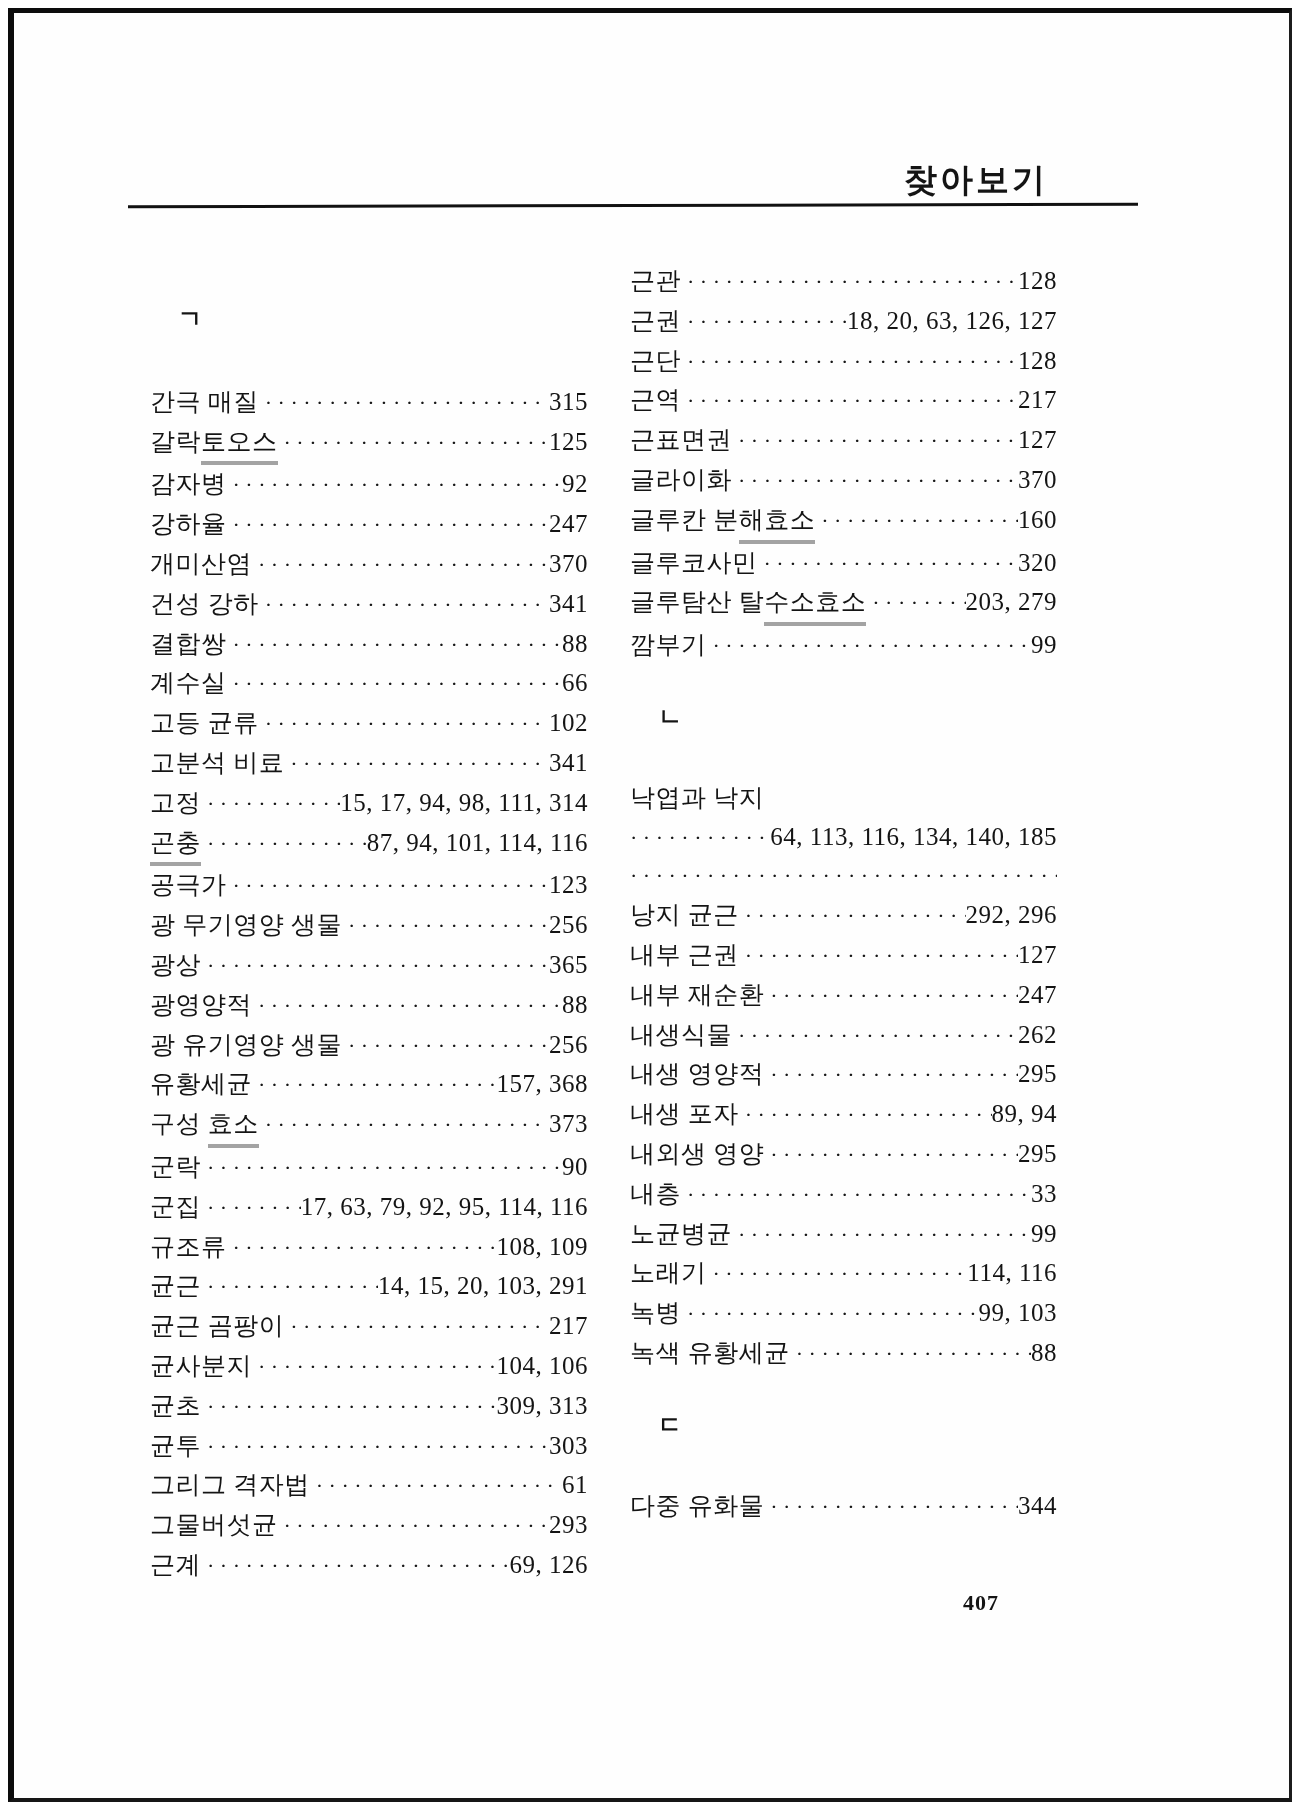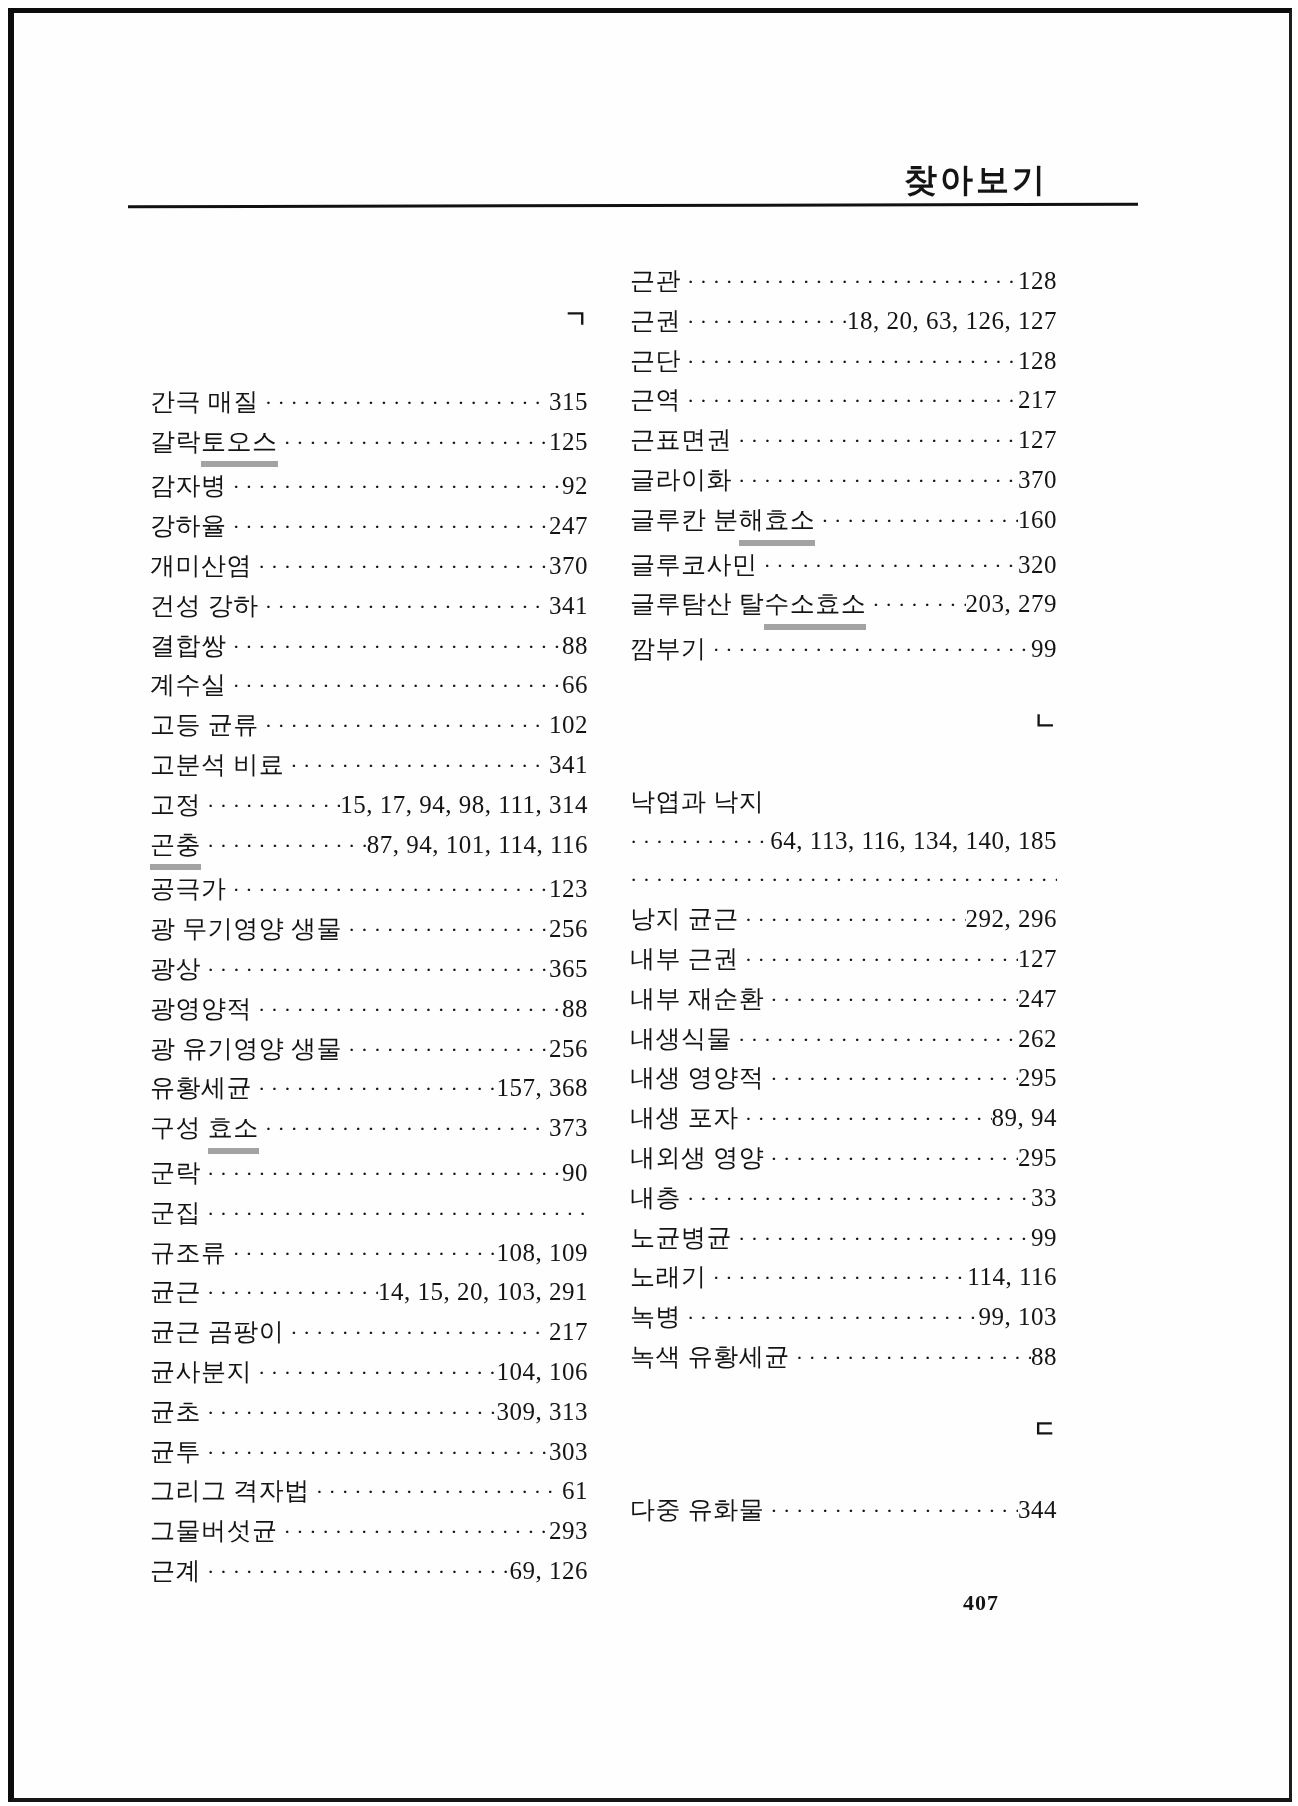--- a/index.html
+++ b/index.html
@@ -23,30 +23,30 @@
     position:absolute; top:158px; right:250px;
     font-family:"Liberation Sans","DejaVu Sans",sans-serif;
     font-size:33px; font-weight:700; letter-spacing:3px;
   }
   .header-rule {
     position:absolute; left:128px; top:204px; width:1010px; height:3px;
     background:#111; transform:rotate(-0.15deg);
   }
   .col {
     position:absolute;
-    font-size:25px; line-height:38.8px;text-align:right;
+    font-size:25px; line-height:38.8px;
   }
   .col-left  { left:150px; top:300px; width:438px; }
   .col-right { left:630px; top:262px; width:427px; }
   .section-header { padding-left:28px; font-size:24px; font-weight:600; }
   .col-left  .section-header { margin-bottom:44px; }
   .col-right .section-header { margin-top:32px; margin-bottom:42px; }
   .entry { display:flex; align-items:baseline; }
   .term, .term-u { white-space:pre; letter-spacing:0.5px; }
-  .term-u { border-bottom:6px solid #a3a3a3; }
+  .term-u { border-bottom:4px solid #a3a3a3; }
   .leader {
     flex:1 1 auto; overflow:hidden; white-space:nowrap;
     font-size:22px; letter-spacing:5.5px;
     padding-left:6px; padding-right:2px; color:#161616;
   }
   .cont .leader { padding-left:0; }
   .pages { white-space:nowrap; letter-spacing:0.5px; }
   .page-number {
     position:absolute; left:963px; top:1590px;
     font-size:22px; font-weight:700; letter-spacing:1px;
@@ -160,20 +160,21 @@
       <span class="pages">373</span>
     </div>
     <div class="entry">
       <span class="term">군락</span>
       <span class="leader">················································································</span>
       <span class="pages">90</span>
     </div>
     <div class="entry">
       <span class="term">군집</span>
       <span class="leader">················································································</span>
+      <span class="pages">17, 63, 79, 92, 95, 114, 116</span>
     </div>
     <div class="entry">
       <span class="term">규조류</span>
       <span class="leader">················································································</span>
       <span class="pages">108, 109</span>
     </div>
     <div class="entry">
       <span class="term">균근</span>
       <span class="leader">················································································</span>
       <span class="pages">14, 15, 20, 103, 291</span>

